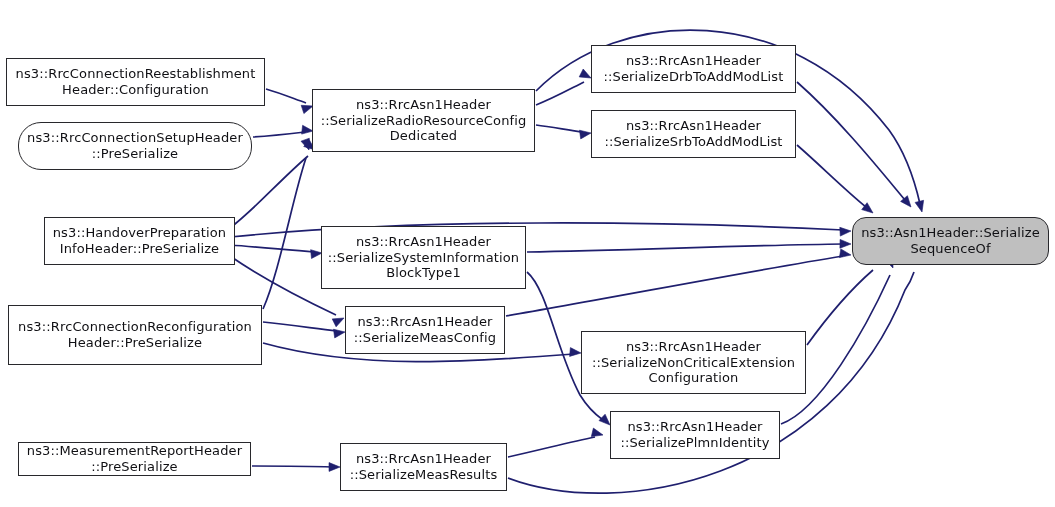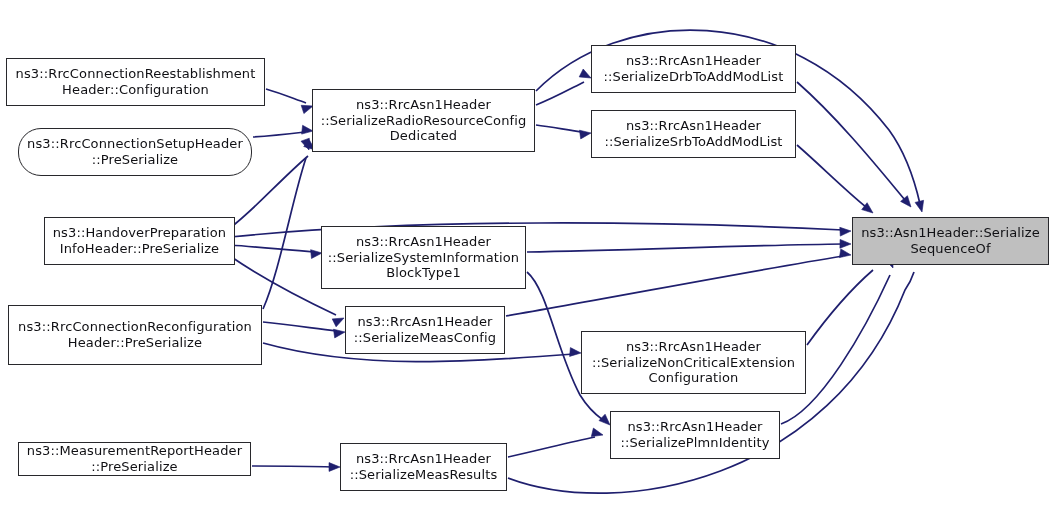--- a/index.html
+++ b/index.html
@@ -44,20 +44,21 @@
     color: #101014;
     font-size: 13px;
     line-height: 15.6px;
     letter-spacing: 0.01em;
     white-space: pre-line;
     padding: 0 4px;
   }
   .node.focus {
     background: #bfbfbf;
     border-color: #28282c;
+    border-radius: 14px;
   }
 </style>
 </head>
 <body>
 
 <div id="canvas">
   <svg id="edges" viewBox="0 0 1055 507" xmlns="http://www.w3.org/2000/svg">
       <g>
         <path class="edge-path" d="M266,89 C280,93 292,98 306,103"></path>
         <polygon class="edge-head" points="313.0,106.0 301.2,105.3 303.9,113.6"></polygon>
@@ -143,21 +144,21 @@
         <polygon class="edge-head" points="603.0,435.0 593.4,428.1 591.3,436.6"></polygon>
       </g>
       <g>
         <path class="edge-path" d="M508,478 C620,520 830,480 905,290 C910,283 912,278 914,272"></path>
         <polygon class="edge-head" points="916.0,265.0 916.9,253.2 908.5,255.8"></polygon>
       </g>
     </svg>
   <div id="node-layer">
       <div class="node" style="left: 6px; top: 58px; width: 259px; height: 48px;">ns3::RrcConnectionReestablishment
 Header::Configuration</div>
-      <div class="node" style="left: 18px; top: 128px; width: 234px; height: 48px; border-radius: 23px;">ns3::RrcConnectionSetupHeader
+      <div class="node" style="left: 18px; top: 122px; width: 234px; height: 48px; border-radius: 23px;">ns3::RrcConnectionSetupHeader
 ::PreSerialize</div>
       <div class="node" style="left: 44px; top: 217px; width: 191px; height: 48px;">ns3::HandoverPreparation
 InfoHeader::PreSerialize</div>
       <div class="node" style="left: 8px; top: 305px; width: 254px; height: 60px;">ns3::RrcConnectionReconfiguration
 Header::PreSerialize</div>
       <div class="node" style="left: 18px; top: 442px; width: 233px; height: 34px;">ns3::MeasurementReportHeader
 ::PreSerialize</div>
       <div class="node" style="left: 312px; top: 89px; width: 223px; height: 63px;">ns3::RrcAsn1Header
 ::SerializeRadioResourceConfig
 Dedicated</div>

